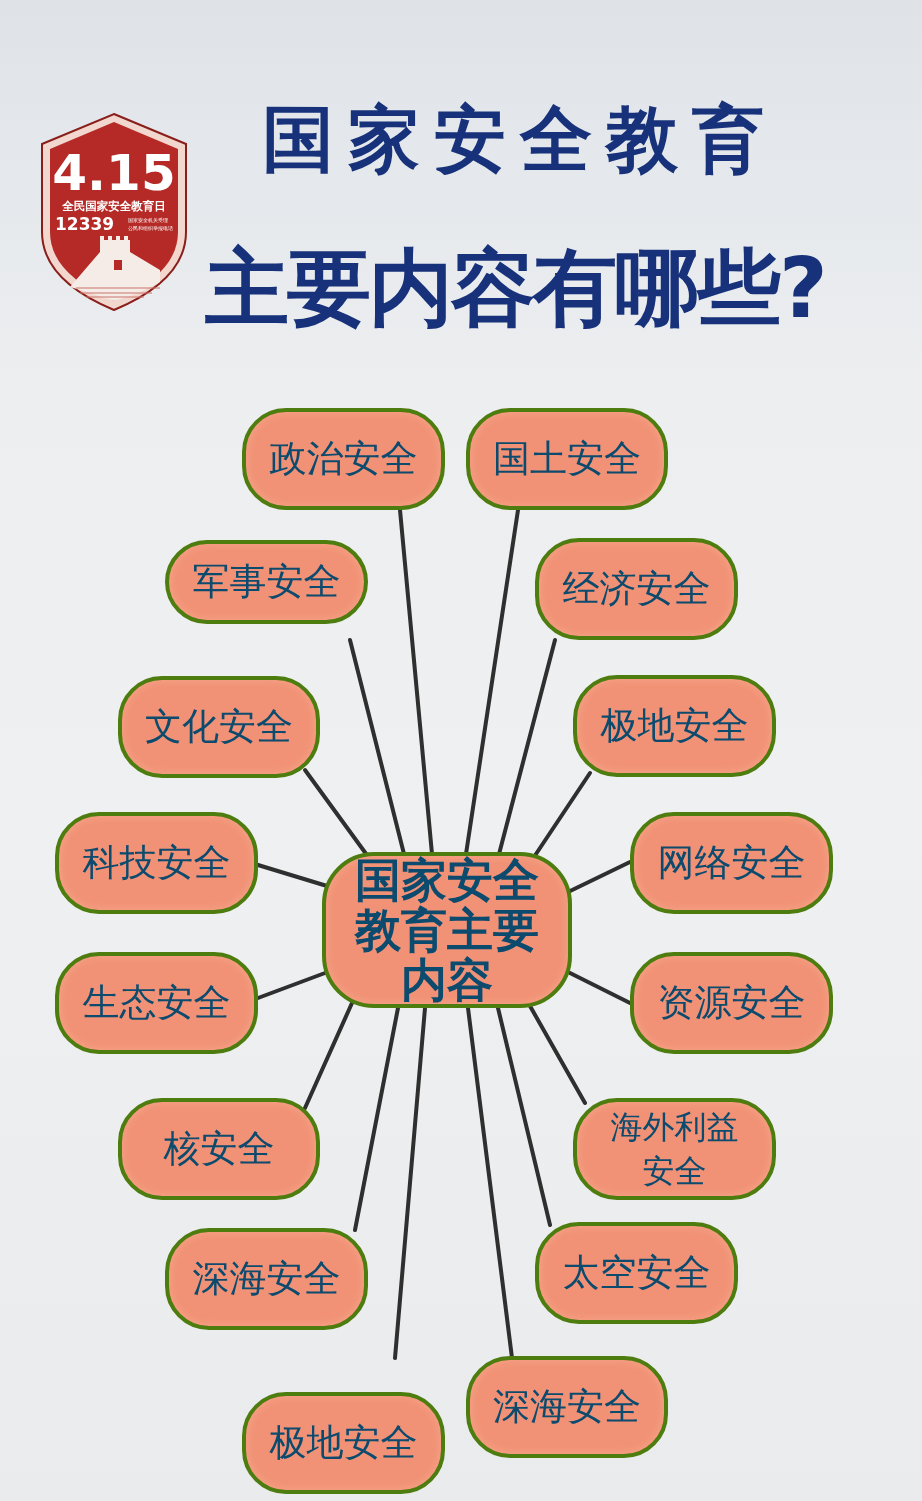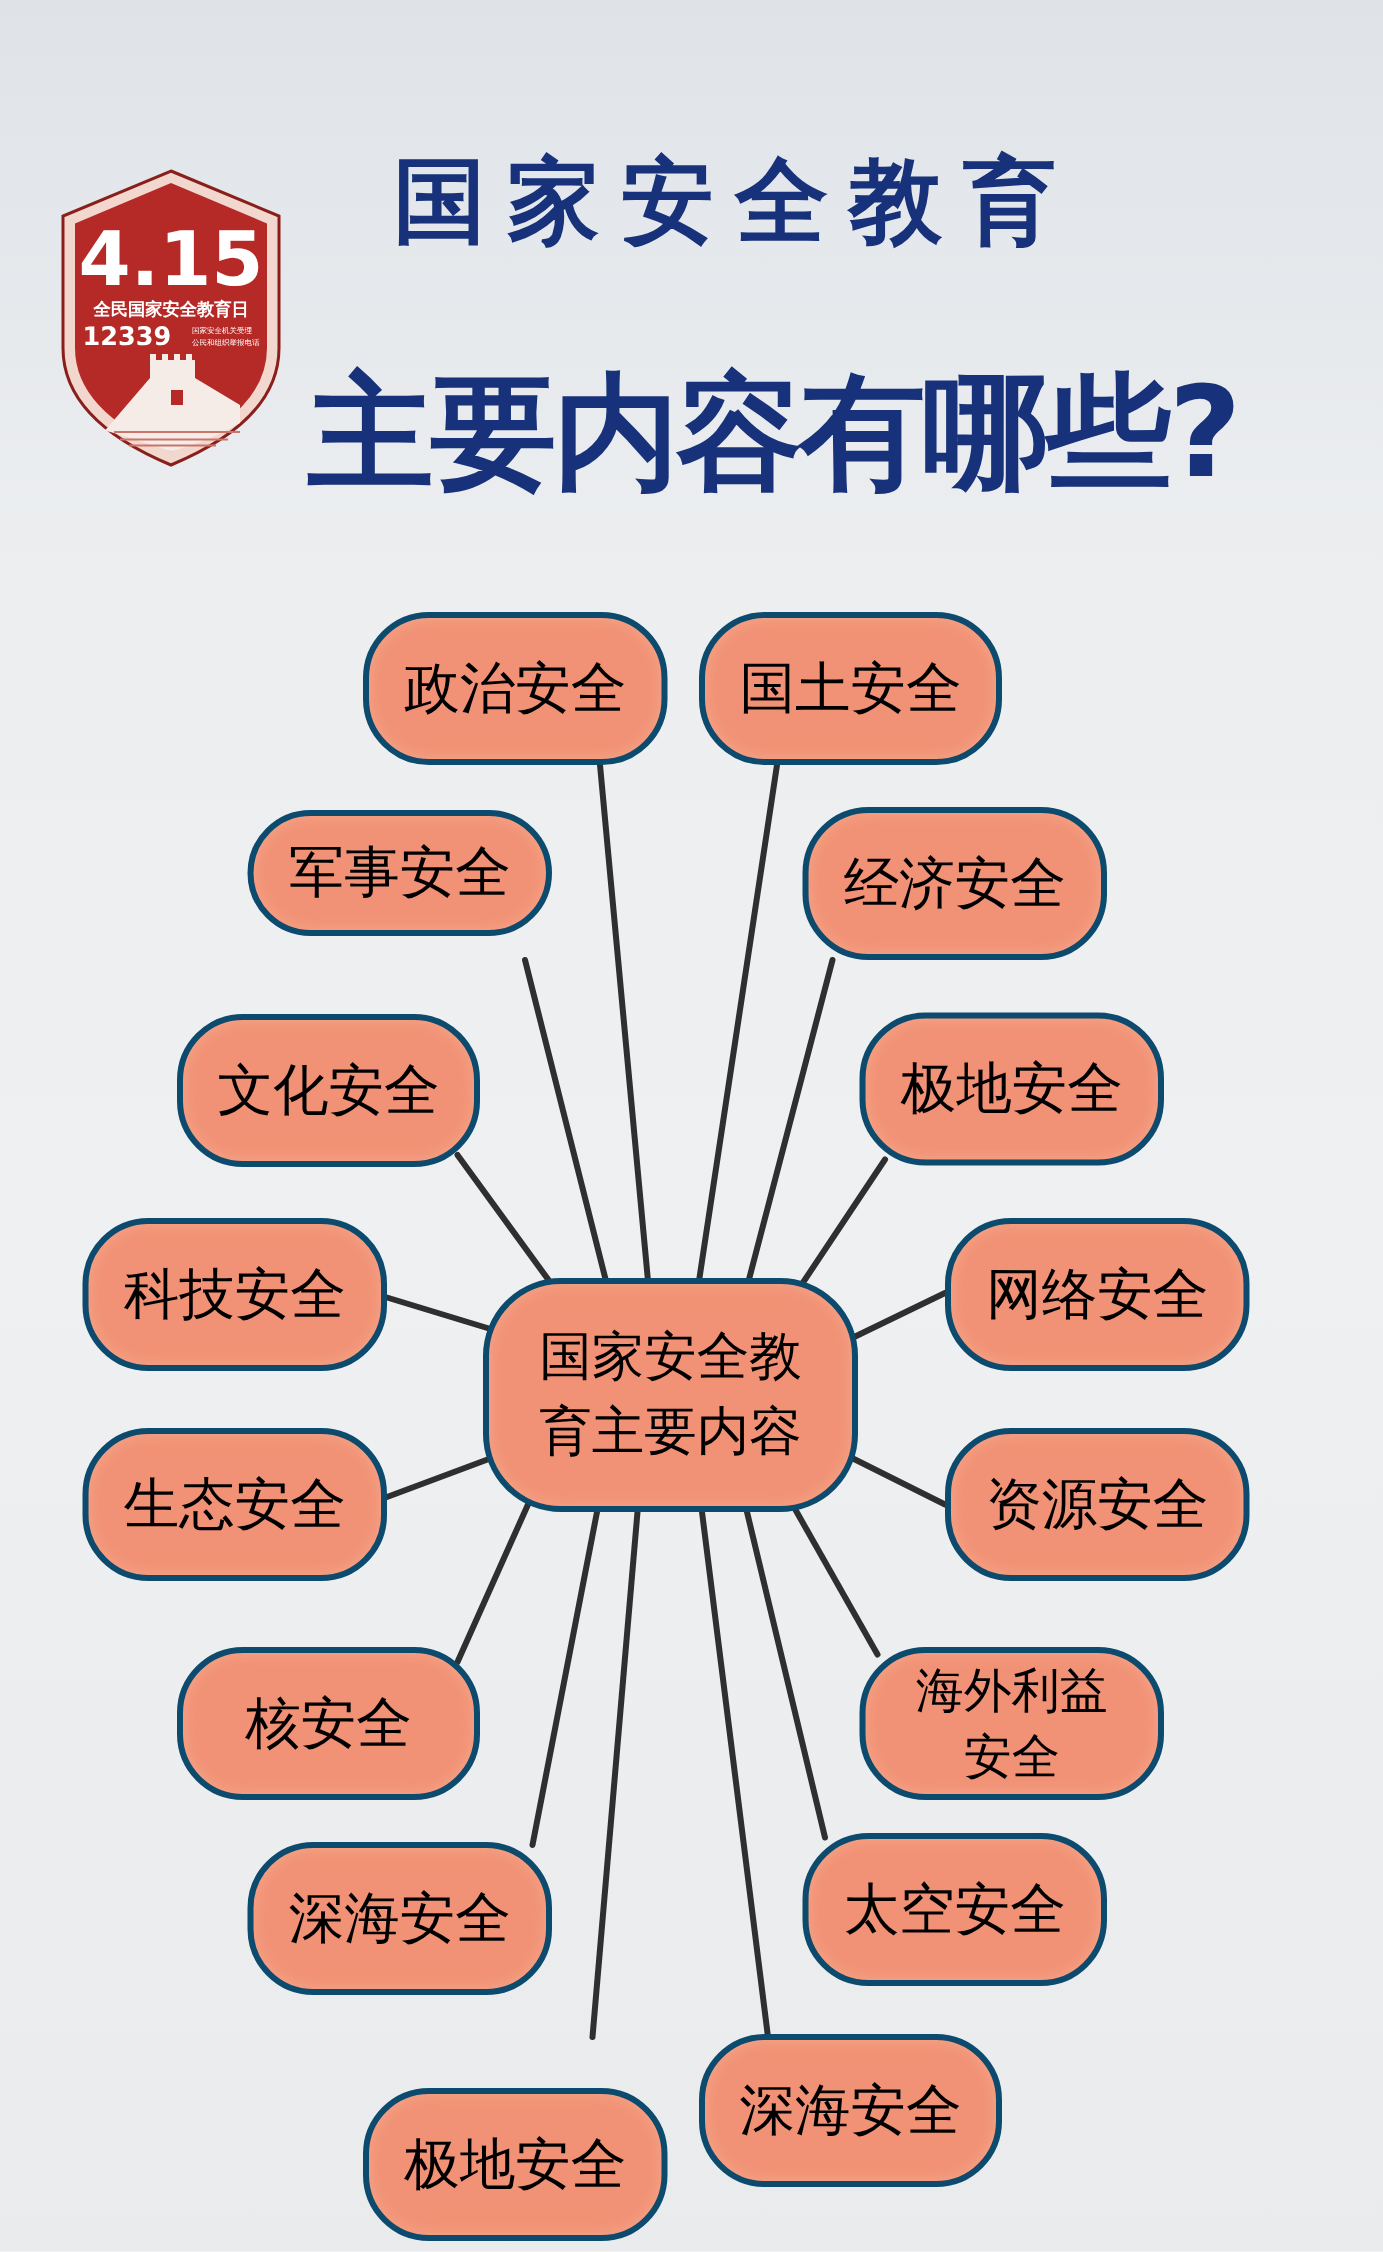--- a/index.html
+++ b/index.html
@@ -7,33 +7,33 @@
     width:922px; height:1501px; position:relative; overflow:hidden;
     background: linear-gradient(180deg, #dfe3e8 0%, #eceef0 25%, #eff0f1 55%, #e9ebed 100%);
     font-family: "DejaVu Sans", sans-serif;
   }
   .badge { position:absolute; left:40px; top:112px; width:148px; height:200px; }
   .title-line {
     position:absolute; color:#17327a; font-weight:bold;
     font-family: "DejaVu Sans", sans-serif; white-space:nowrap;
     letter-spacing:2px;
   }
-  #t1 { left:262px; top:92px; font-size:62px; letter-spacing:14px; }
+  #t1 { left:262px; top:92px; font-size:72px; letter-spacing:14px; }
   #t2 { left:205px; top:232px; font-size:84px; letter-spacing:-2px; }
   svg.links { position:absolute; left:0; top:0; }
   .node {
     position:absolute; box-sizing:border-box;
     background:#f19276;
-    border:4px solid #0c4a6e;
+    border:4px solid #4d7c0f;
     border-radius:44px;
     display:flex; align-items:center; justify-content:center; text-align:center;
-    color:#000000; font-size:37px; line-height:44px;
+    color:#0c4a6e; font-size:37px; line-height:44px;
     box-shadow: inset 0 0 10px rgba(255,190,160,0.5);
   }
-  .node.center { border-radius:52px; font-size:35px; line-height:50px; padding:0 18px; }
+  .node.center { border-radius:52px; font-size:46px; line-height:50px; padding:0 18px;font-weight:bold; }
   .node.two { font-size:32px; line-height:44px; padding:0 20px; }
   .badge-text { font-family:"DejaVu Sans", sans-serif; }
 </style>
 </head>
 <body>
 
 <svg class="badge" viewBox="0 0 148 200" width="148" height="200">
   <path d="M74 2 L146 32 L146 120 Q146 168 74 198 Q2 168 2 120 L2 32 Z" fill="#f2d7cf" stroke="#8a1e1a" stroke-width="2"></path>
   <path d="M74 10 L138 37 L138 120 Q138 162 74 189 Q10 162 10 120 L10 37 Z" fill="#b52a26"></path>
   <text x="74" y="78" text-anchor="middle" fill="#ffffff" font-size="50" font-weight="bold" class="badge-text">4.15</text>

